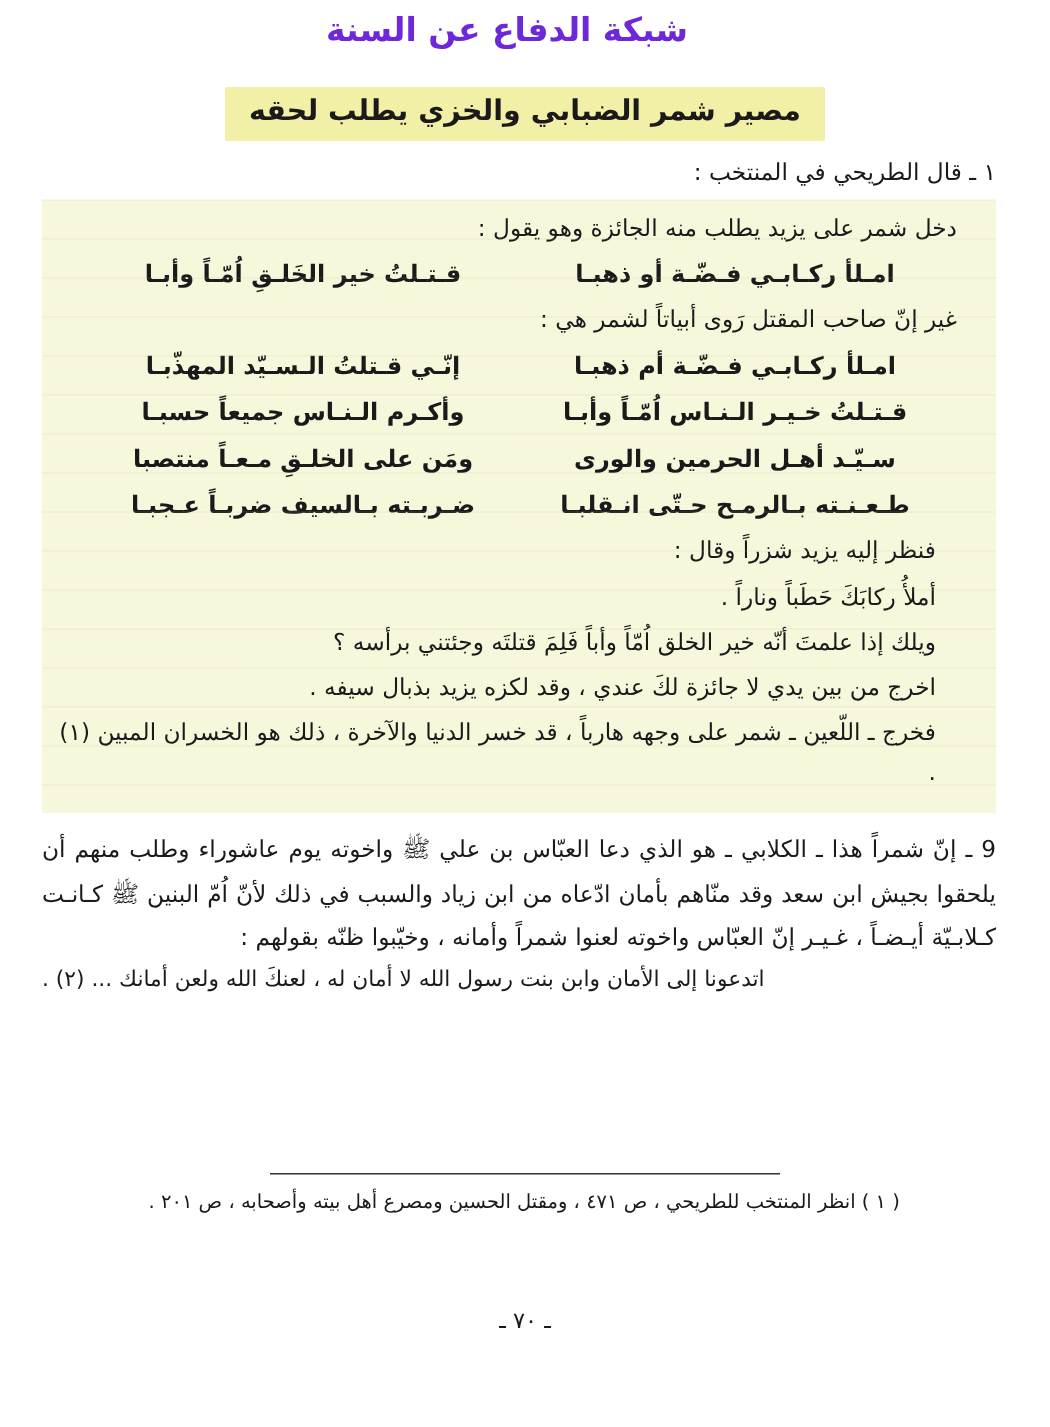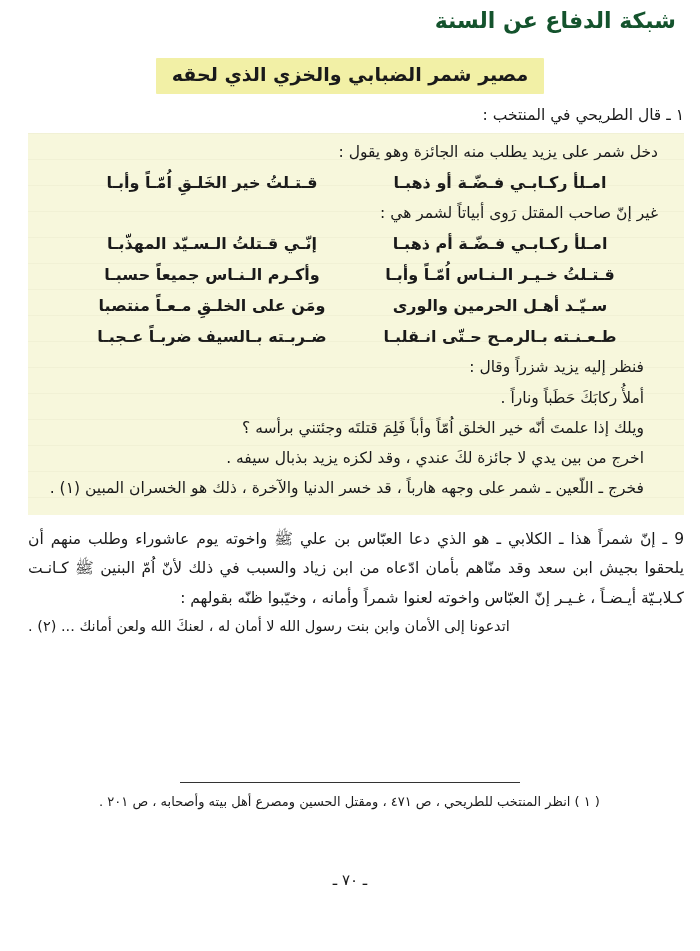--- a/index.html
+++ b/index.html
@@ -21,23 +21,23 @@
     height: 951px;
     box-sizing: border-box;
   }
 
   
   .site-title {
     position: absolute;
     top: 8px;
     left: 0;
     right: 24px;
-    text-align: right;
+    text-align: center;
     direction: rtl;
-    color: #14532d;
+    color: #6d28d9;
     font-size: 22px;
     font-weight: bold;
     letter-spacing: 0px;
     font-family: "DejaVu Sans", sans-serif;
   }
   .site-title span { display: inline-block; }
 
   
   .heading-wrap {
     position: absolute;
@@ -54,21 +54,21 @@
     font-weight: bold;
     padding: 4px 16px 6px 16px;
     line-height: 1.35;
     border-radius: 1px;
   }
 
   
   .content {
     position: absolute;
     top: 102px;
-    right: 16px;
+    right: 36px;
     left: 28px;
     direction: rtl;
     text-align: right;
     font-size: 15.5px;
     line-height: 1.75;
   }
 
   .tinted {
     background: #f7f7dc;
     padding: 6px 10px 10px 10px;
@@ -168,21 +168,21 @@
 </head>
 <body>
 
 <div class="page">
 
   <div class="site-title">
     <span>شبكة الدفاع عن السنة</span>
   </div>
 
   <div class="heading-wrap">
-    <div class="heading">مصير شمر الضبابي والخزي الذي لحقه</div>
+    <div class="heading">مصير شمر الضبابي والخزي يطلب لحقه</div>
   </div>
 
   <div class="content">
 
     <p class="item">١ ـ قال الطريحي في المنتخب :</p>
 
     <div class="tinted">
 
       <p class="line indent-1">دخل شمر على يزيد يطلب منه الجائزة وهو يقول :</p>
 

